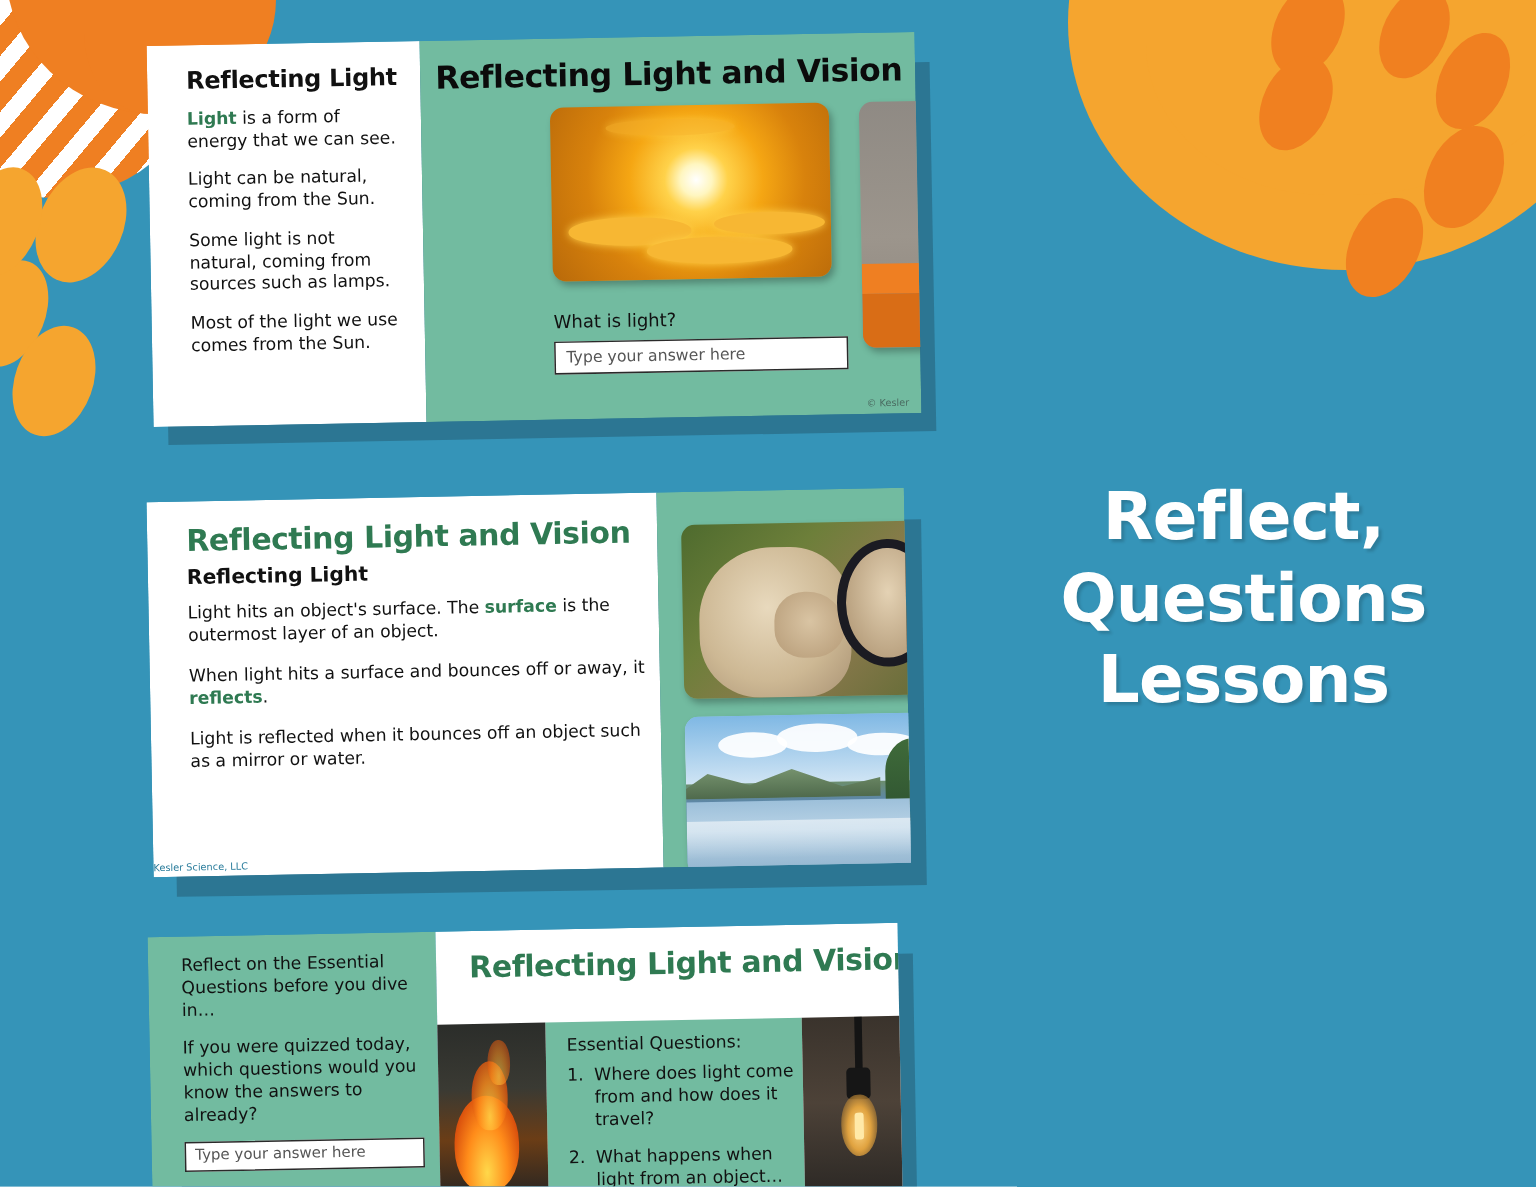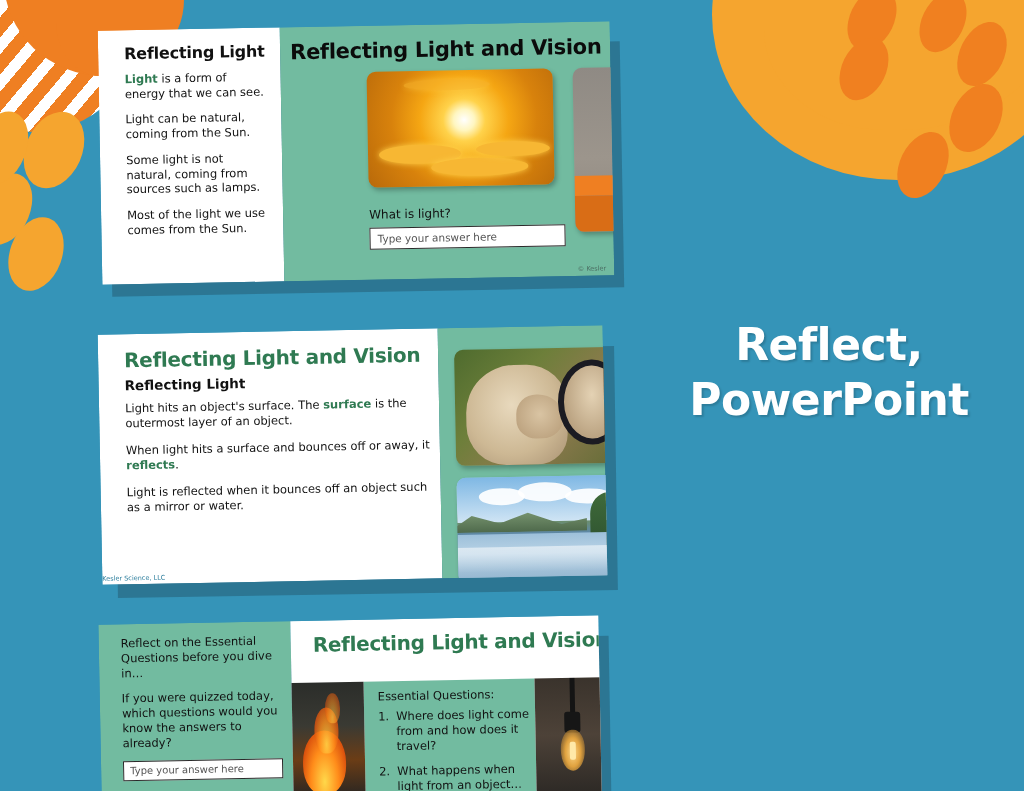--- a/index.html
+++ b/index.html
@@ -313,16 +313,17 @@
             <div class="bulb-glass"></div>
             <div class="bulb-fil"></div>
           </div>
         </div>
       </div>
     </div>
   </div>
 
   <div id="promo">
     <div>Reflect,</div>
-    <div>PowerPoint</div>
+    <div>Questions</div>
+    <div>Lessons</div>
   </div>
 
 </div>
 
 </body></html>

